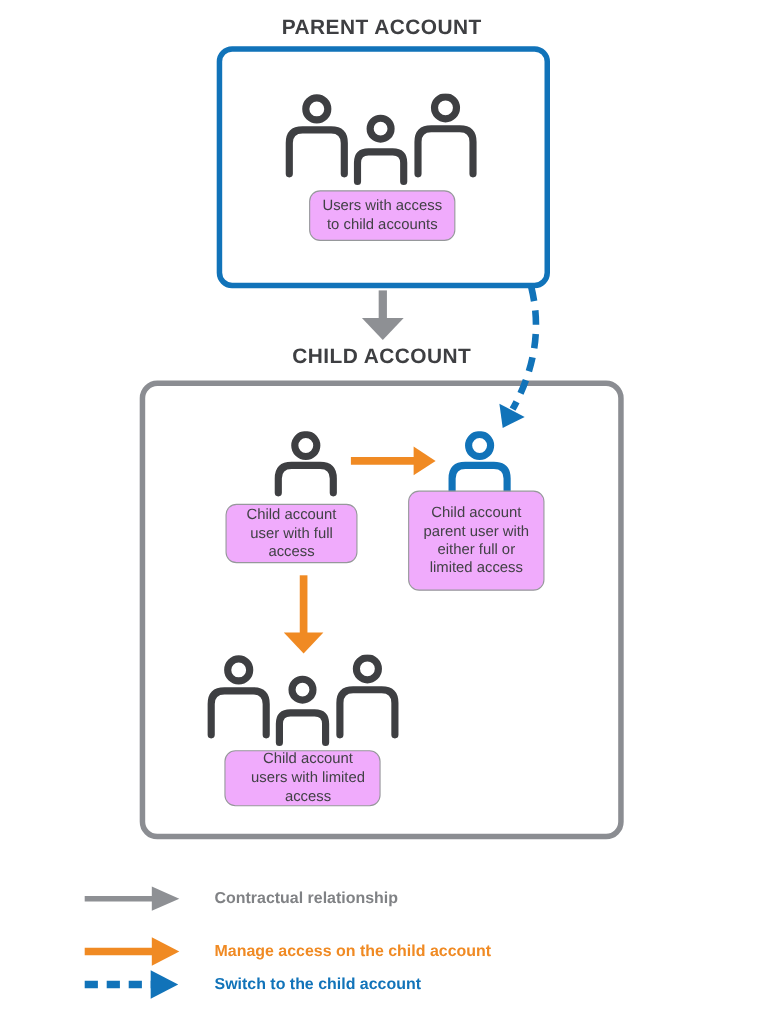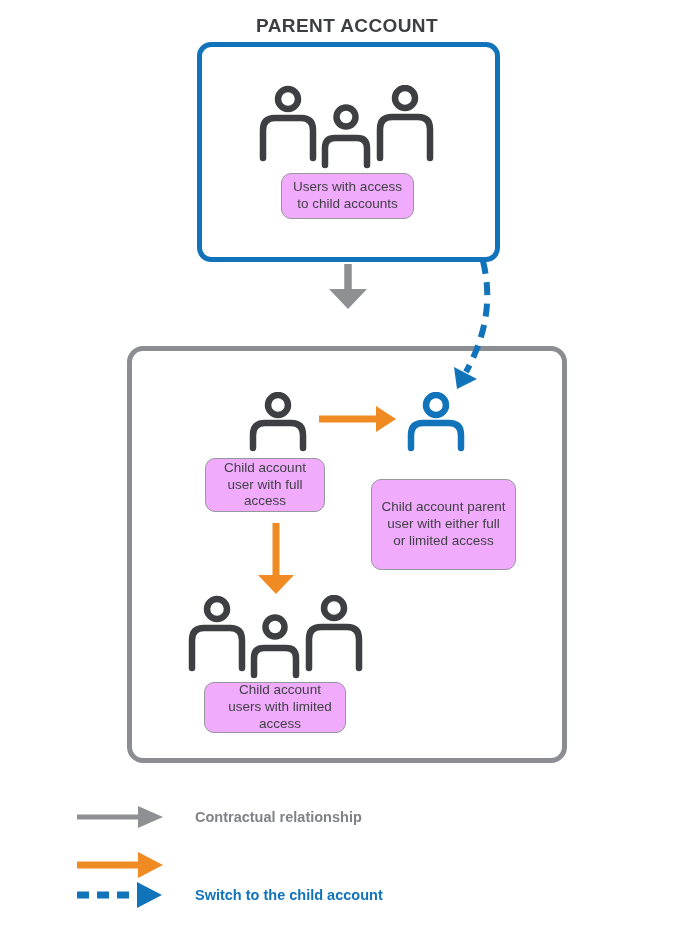--- a/index.html
+++ b/index.html
@@ -17,21 +17,21 @@
   .child-box  { left:127px; top:346px; width:440px; height:417px;
                 border:5px solid #8b8d92; border-radius:16px; }
 
   .label-box { position:absolute; box-sizing:border-box; background:#f0abfc;
                border:1.5px solid #96989b; border-radius:10px;
                display:flex; align-items:center; justify-content:center;
                text-align:center; font-size:13.5px; line-height:1.24;
                color:#414145; padding:4px 9px; }
   .lb-parent   { left:281px; top:173px; width:133px; height:46px; }
   .lb-full     { left:205px; top:458px; width:120px; height:54px; }
-  .lb-parentuser { left:371px; top:479px; width:145px; height:91px; }
+  .lb-parentuser { left:371px; top:446px; width:124px; height:91px; }
   .lb-limited  { left:204px; top:682px; width:142px; height:51px;padding-left:19px; }
 
   .icon-abs { position:absolute; display:block; }
   .person-dark  { color:#3e3f42; }
   .person-blue  { color:var(--blue,#1173b9); }
   .group-dark   { color:#3e3f42; }
 
   .connectors { position:absolute; left:0; top:0; width:694px; height:938px; pointer-events:none; }
   .c-gray   { stroke:var(--gray,#8e9094); }
   .f-gray   { fill:var(--gray,#8e9094); }
@@ -72,20 +72,21 @@
       </g>
       <circle cx="87" cy="32" r="9.5" fill="none" stroke="currentColor" stroke-width="6.5"></circle>
       <path d="M66 80 V63 Q66 53 76 53 H98 Q108 53 108 63 V80" fill="none" stroke="currentColor" stroke-width="6.5" stroke-linecap="round"></path>
     </g>
   </defs>
 </svg>
 
 <div class="canvas">
 
   <div class="title parent-title">PARENT ACCOUNT</div>
+  <div class="title child-title">CHILD ACCOUNT</div>
 
   <div class="outline-box parent-box"></div>
   <svg class="icon-abs group-dark" style="left:259px; top:85px;" width="175" height="84" viewBox="0 0 175 84">
     <use href="#sym-group"></use>
   </svg>
   <div class="label-box lb-parent">
     <span>Users with access to child accounts</span>
   </div>
 
   <div class="outline-box child-box"></div>
@@ -135,20 +136,21 @@
       <polygon class="f-gray" points="63,6 63,28 88,17"></polygon>
     </svg>
     <span class="legend-label legend-label-contractual">Contractual relationship</span>
   </div>
 
   <div class="legend-row legend-row-manage">
     <svg class="legend-arrow" viewBox="0 0 90 34">
       <line class="c-orange" x1="2" y1="17" x2="65" y2="17" stroke-width="7"></line>
       <polygon class="f-orange" points="63,4 63,30 88,17"></polygon>
     </svg>
+    <span class="legend-label legend-label-manage">Manage access on the child account</span>
   </div>
 
   <div class="legend-row legend-row-switch">
     <svg class="legend-arrow" viewBox="0 0 90 34">
       <line class="c-blue" x1="2" y1="17" x2="63" y2="17" stroke-width="7" stroke-dasharray="12 8"></line>
       <polygon class="f-blue" points="62,4 62,30 87,17"></polygon>
     </svg>
     <span class="legend-label legend-label-switch">Switch to the child account</span>
   </div>
 

